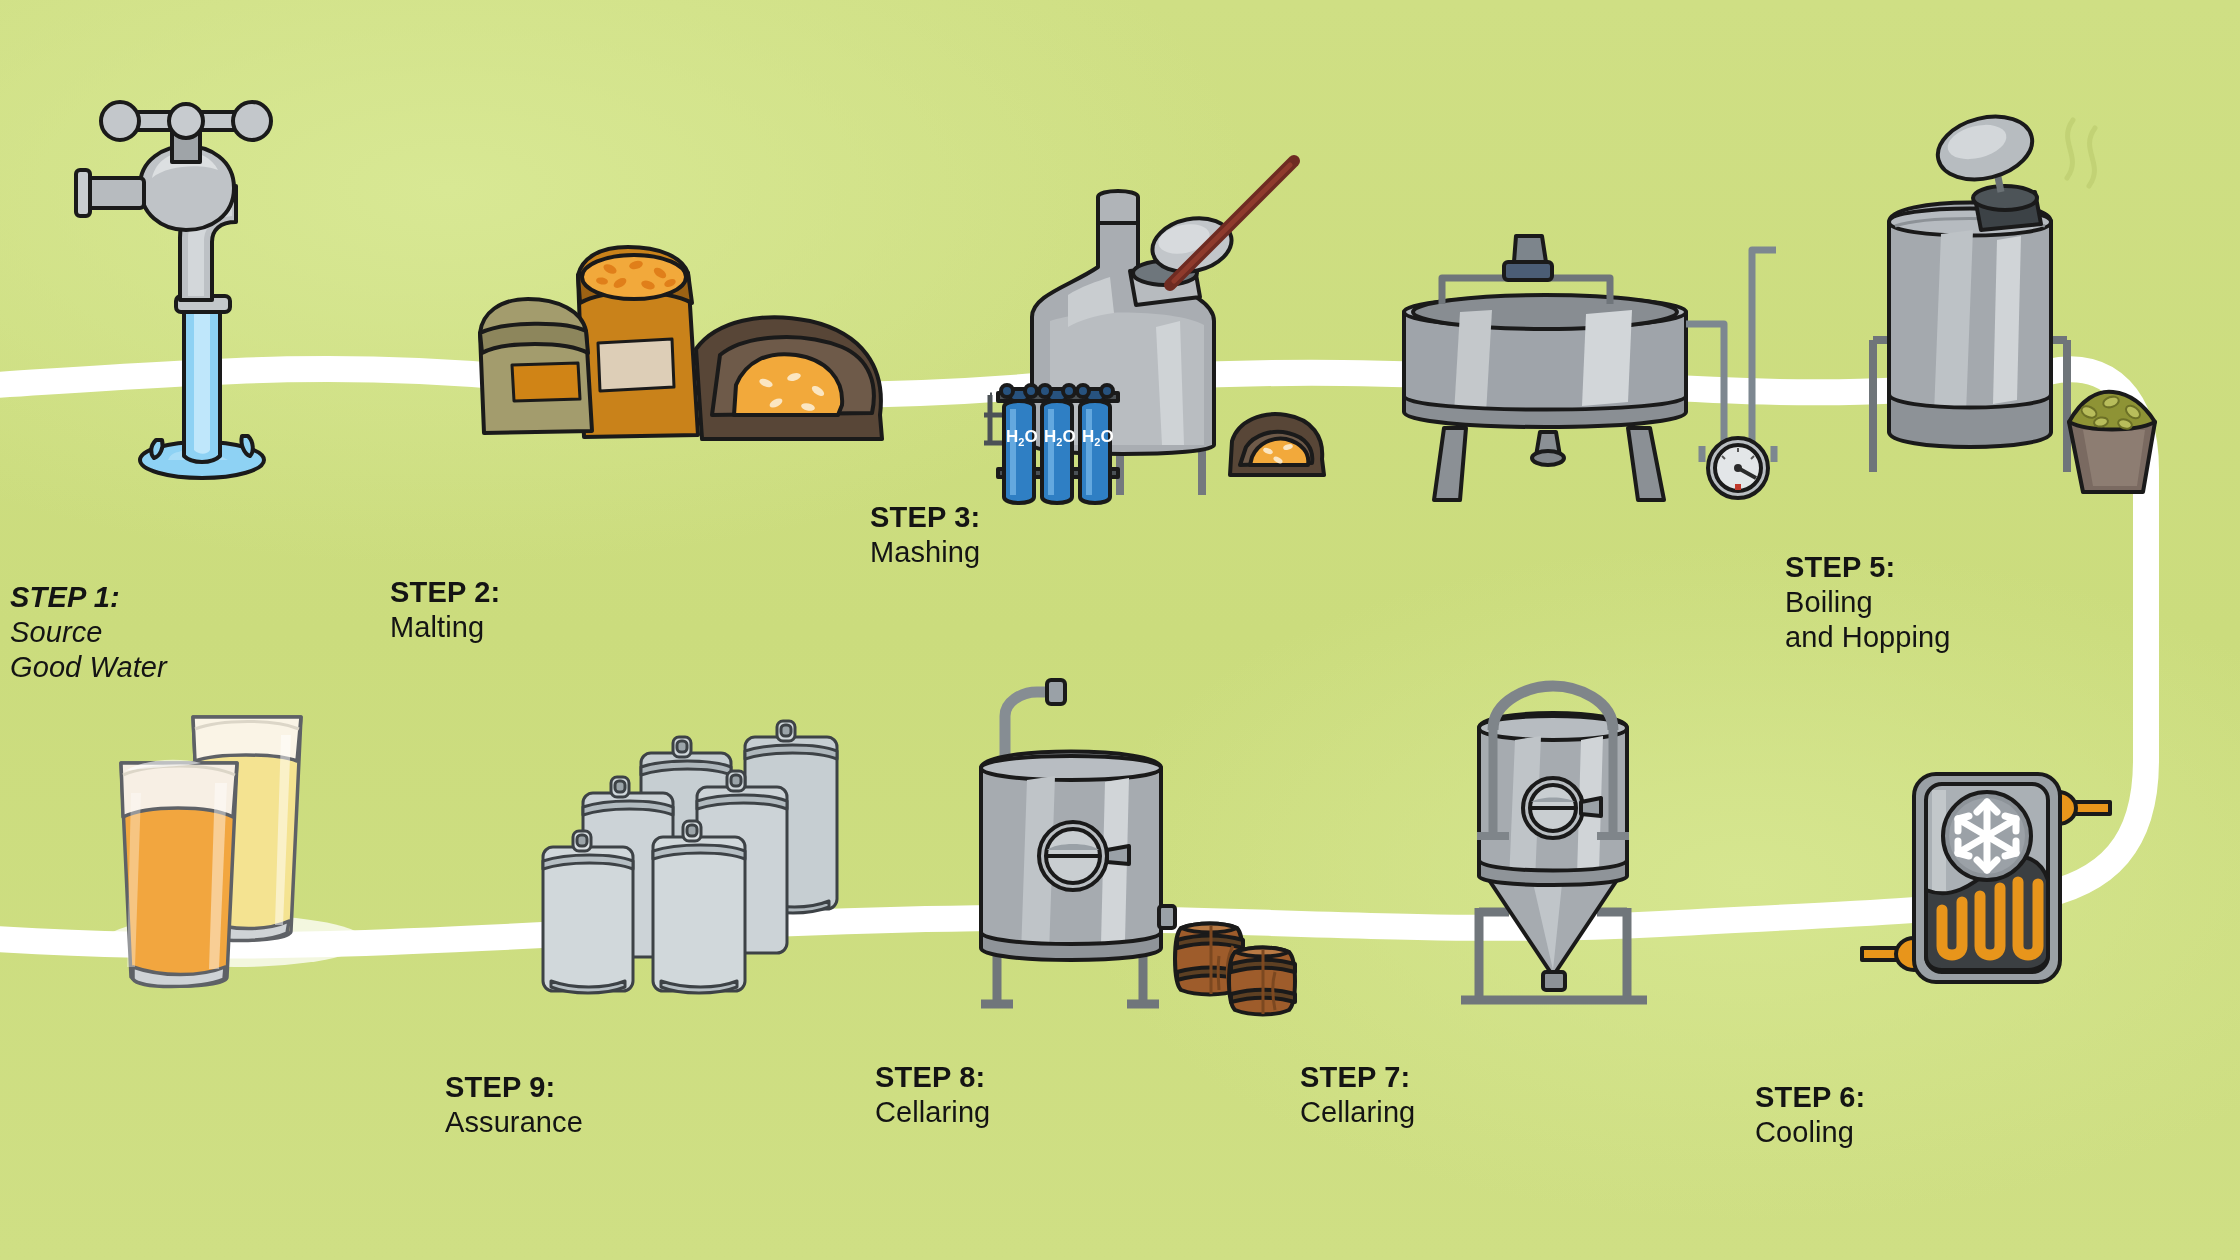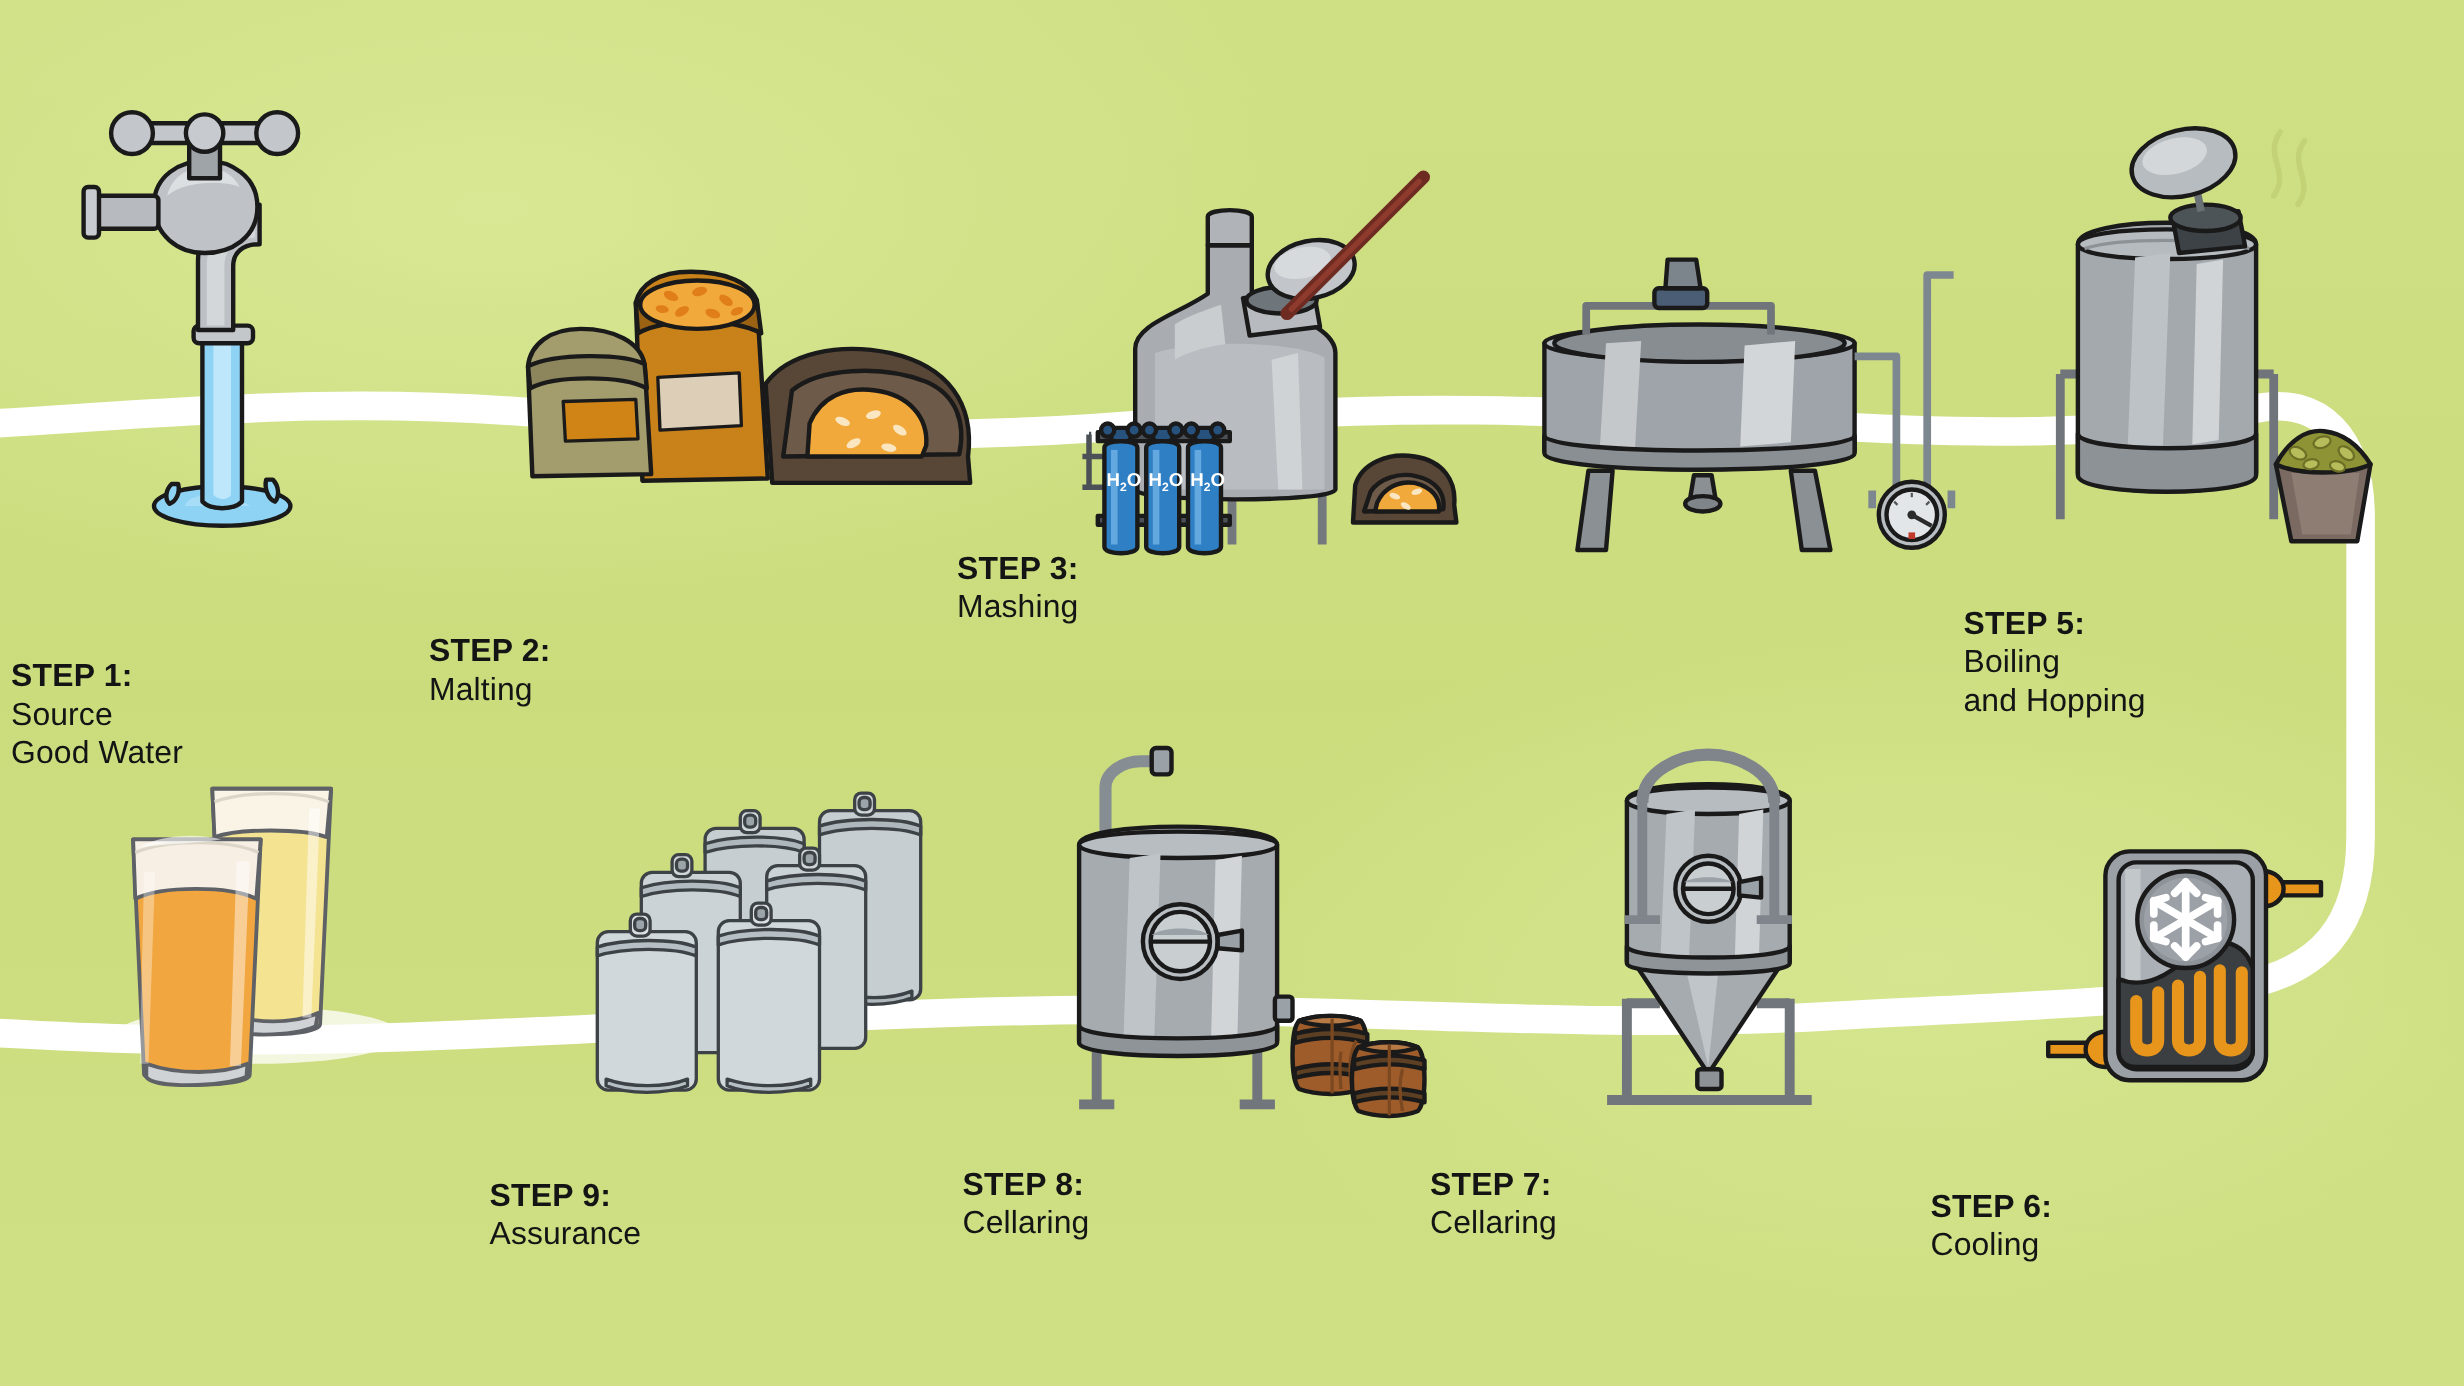--- a/index.html
+++ b/index.html
@@ -154,21 +154,21 @@
 
           <rect x="112" y="-2" width="28" height="34" fill="#9fa4a8"></rect>
 
           <rect x="54" y="-18" width="144" height="18" rx="9" fill="#c3c7cb"></rect>
           <circle cx="60" cy="-9" r="19" fill="#c3c7cb"></circle>
           <circle cx="192" cy="-9" r="19" fill="#c3c7cb"></circle>
           <circle cx="126" cy="-9" r="17" fill="#c7cbcf"></circle>
         </g>
       </svg>
     </div>
-    <div class="caption" style="left:-50px;top:433px;width:380px;">
+    <div class="caption" style="left:-50px;top:415px;width:380px;font-style:italic;">
       <b>STEP 1:</b>
       <span> Source
 Good Water</span>
     </div>
   </div>
 
   <div class="step" style="left:470px;top:225px;">
     <div class="art">
       <svg width="420" height="240" viewBox="0 0 420 240">
         <g stroke="#1a1a1a" stroke-width="4" stroke-linejoin="round">

